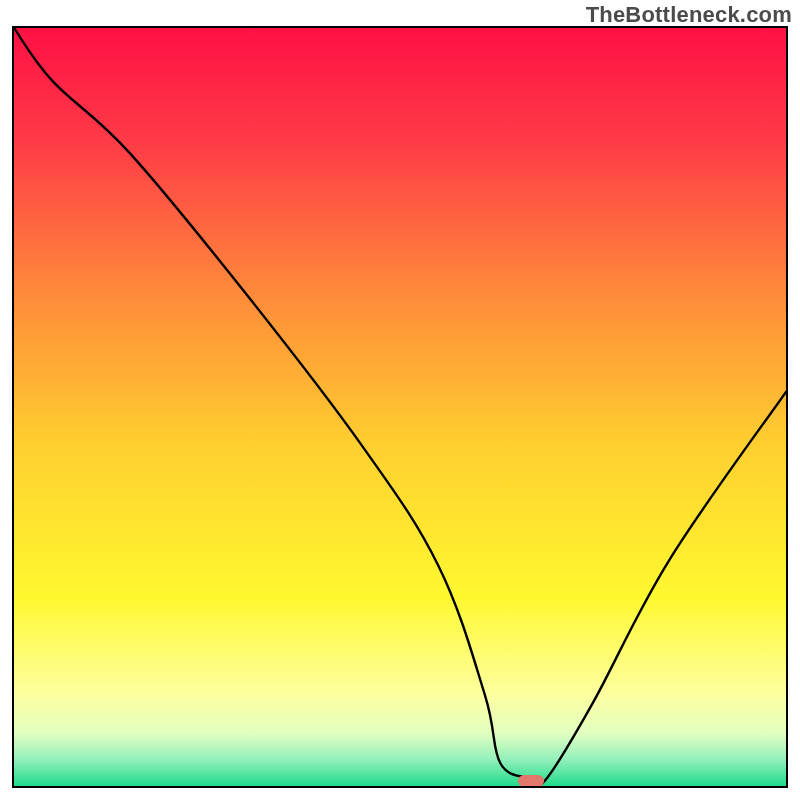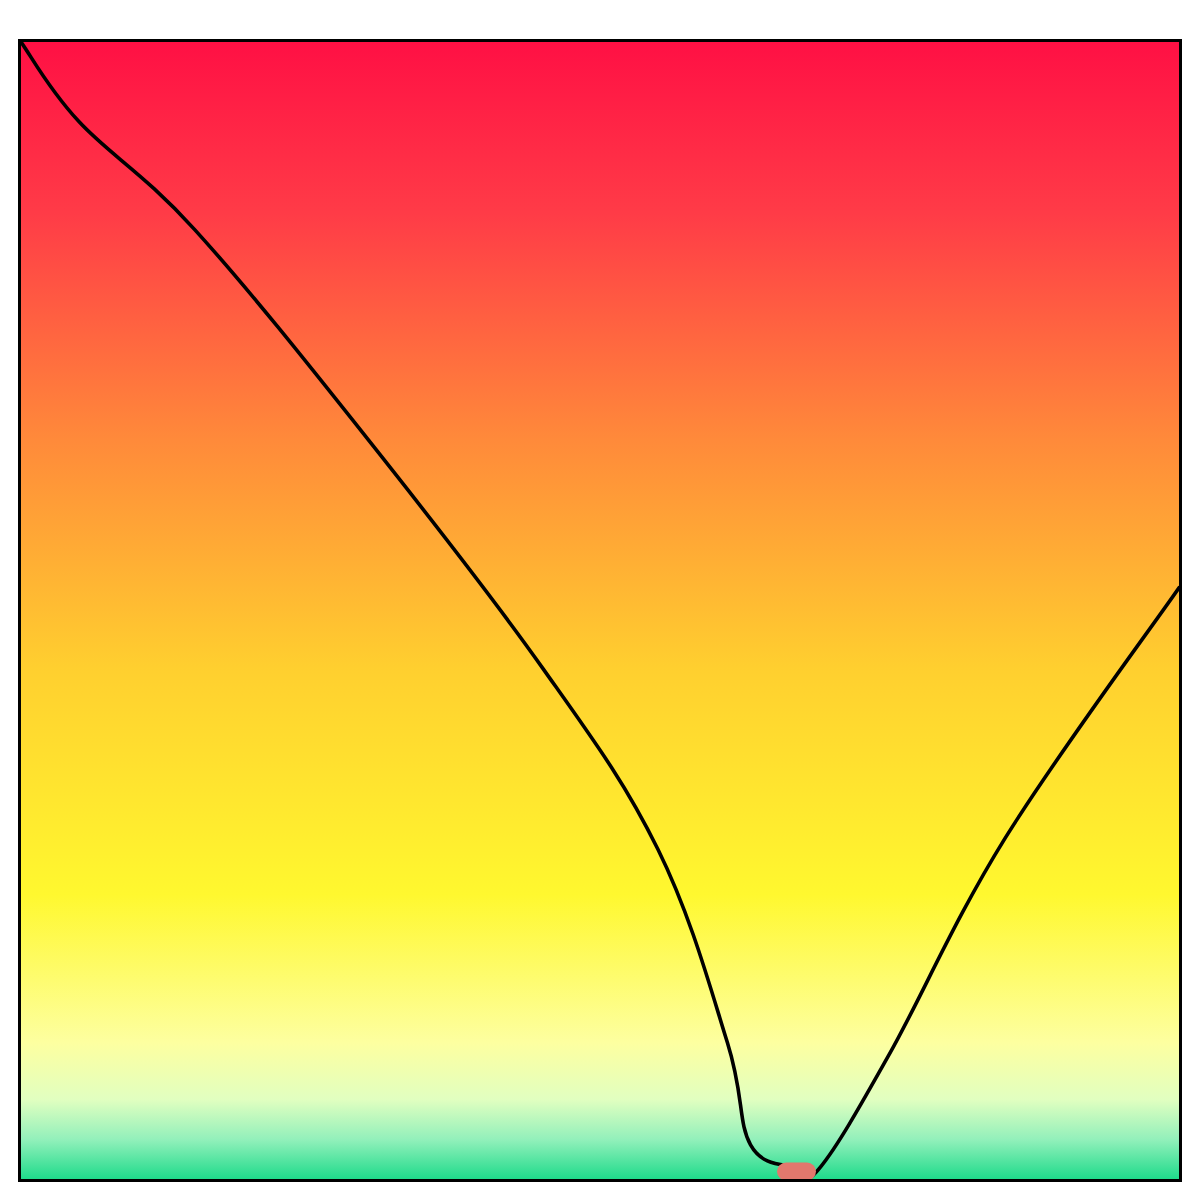--- a/index.html
+++ b/index.html
@@ -48,20 +48,21 @@
     height: 12px;
     background: #e2786d;
     border-radius: 6px;
     transform: translate(-50%, -50%);
   }
 </style>
 </head>
 <body>
 
 <div class="container">
+  <div class="watermark">TheBottleneck.com</div>
 
   <div class="plot-frame">
     <svg class="gradient" width="772" height="758" viewBox="0 0 772 758" preserveAspectRatio="none">
       <defs>
         <linearGradient id="bg" x1="0" y1="0" x2="0" y2="1">
             <stop offset="0%" stop-color="#ff1044"></stop>
             <stop offset="15%" stop-color="#ff3b47"></stop>
             <stop offset="35%" stop-color="#ff8a3a"></stop>
             <stop offset="55.00000000000001%" stop-color="#ffcf2f"></stop>
             <stop offset="75%" stop-color="#fff82f"></stop>

